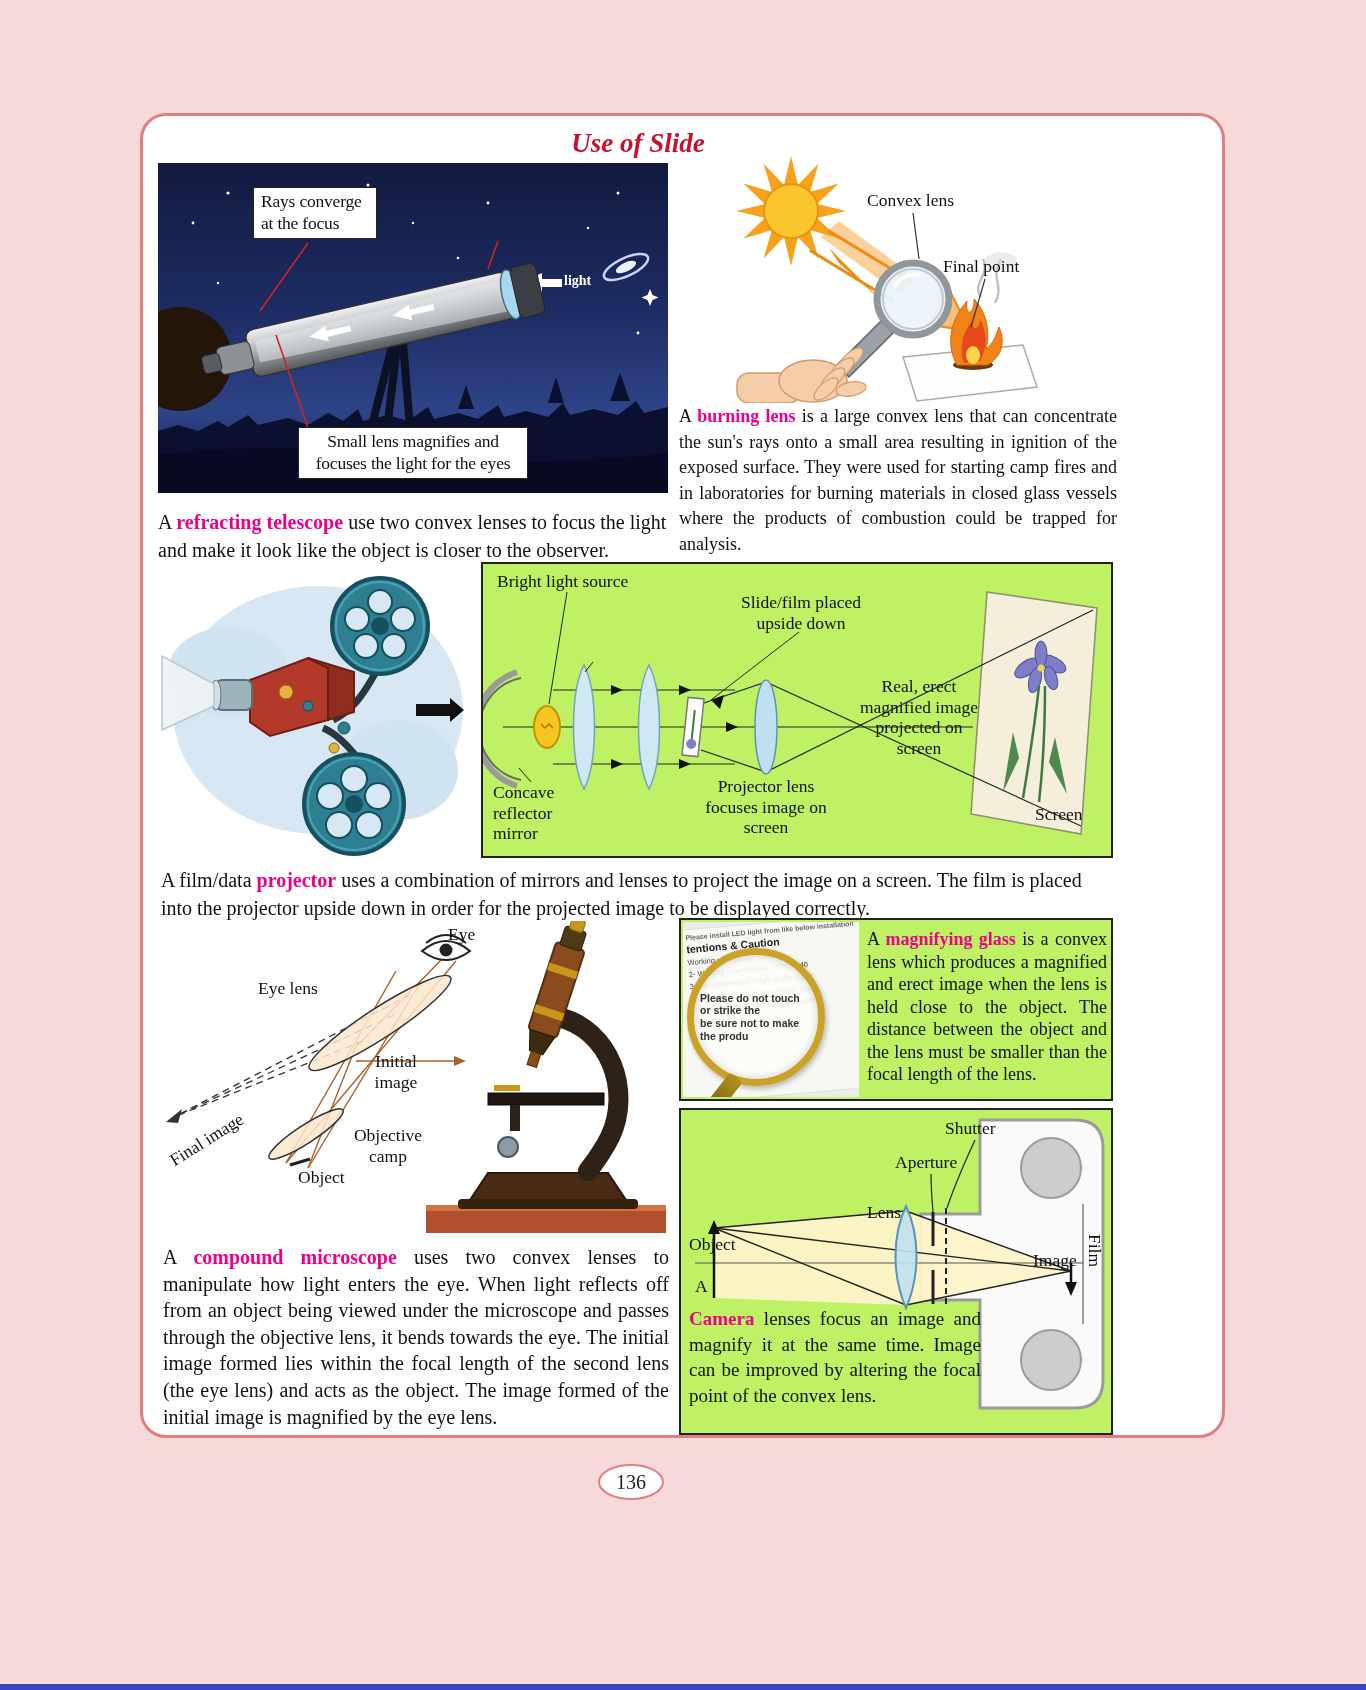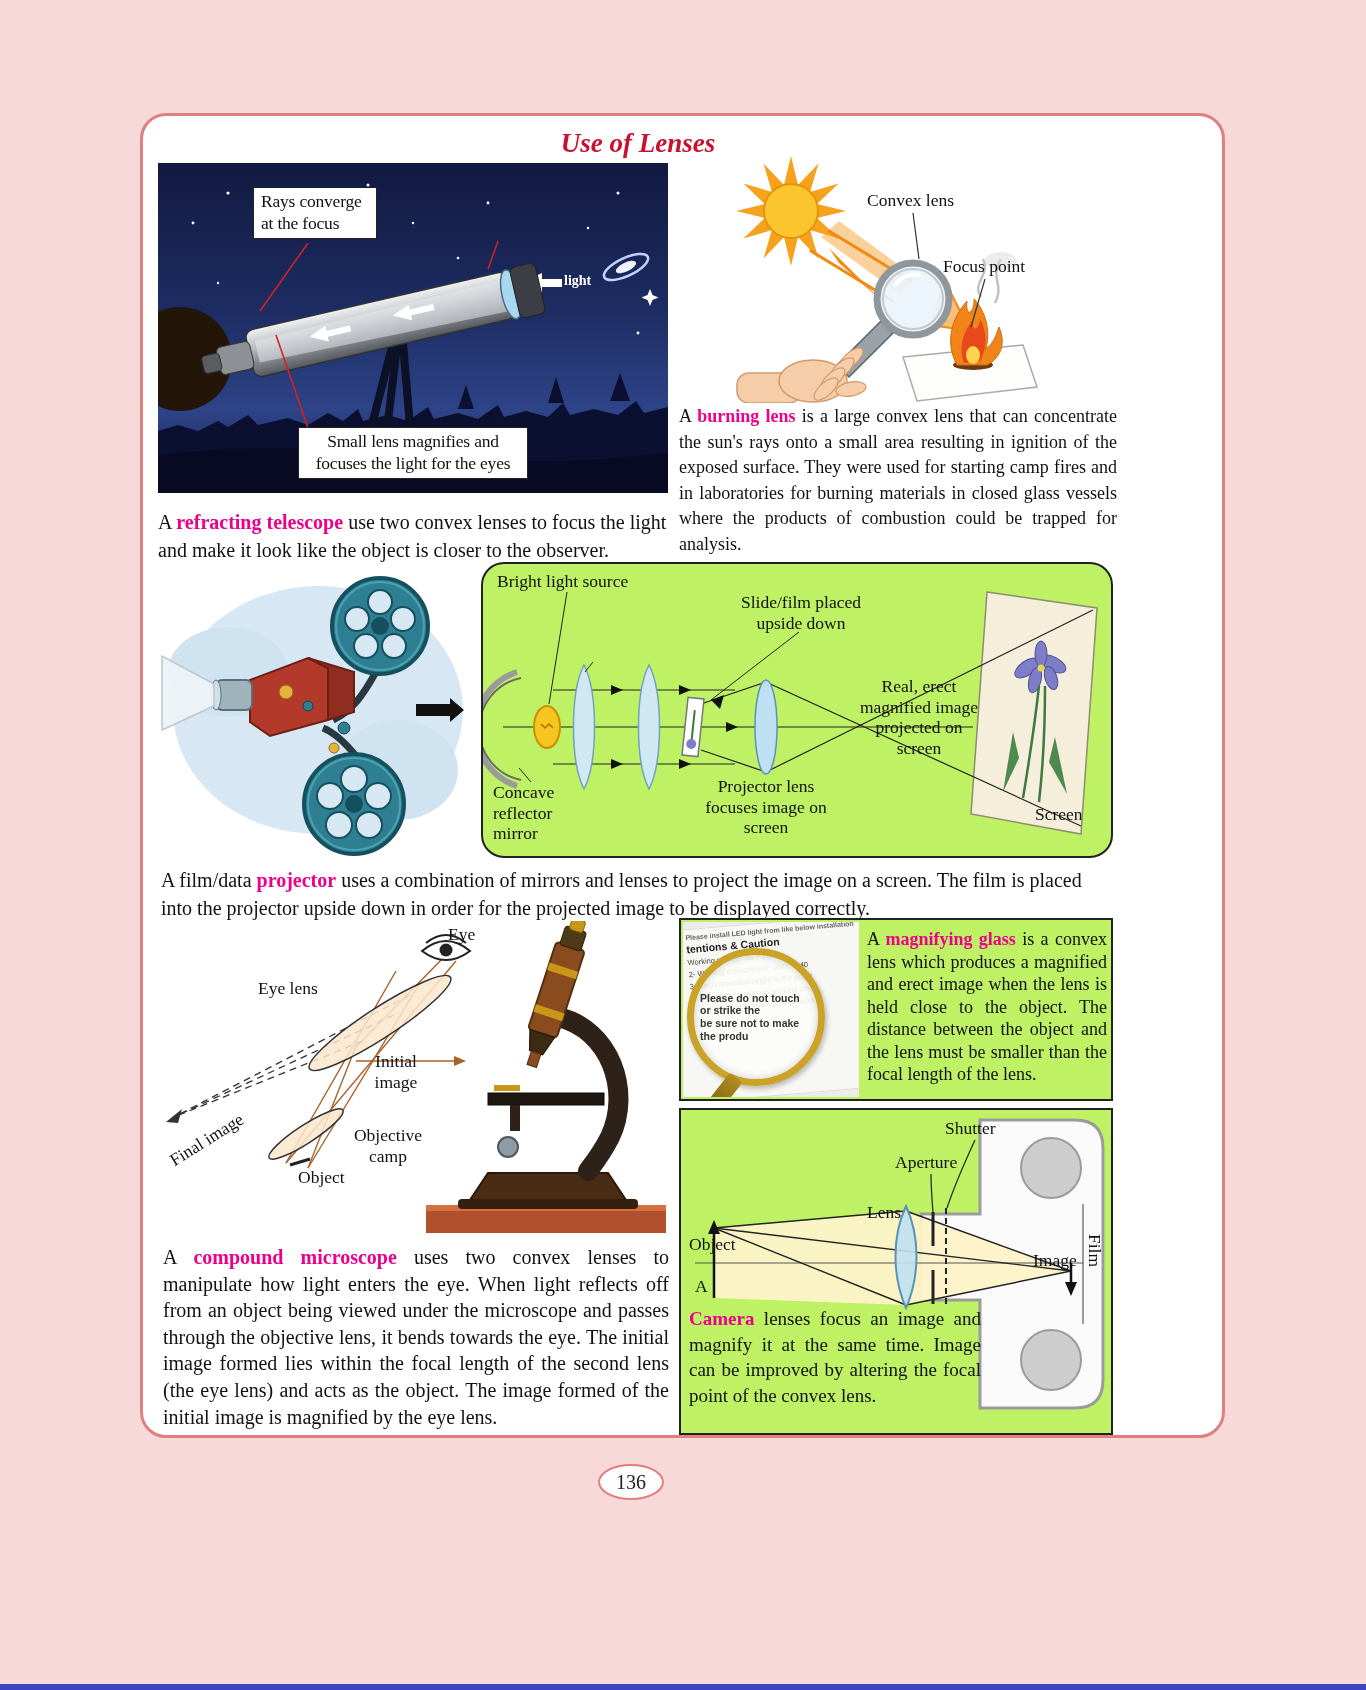--- a/index.html
+++ b/index.html
@@ -2,21 +2,21 @@
 <html><head>
 <meta charset="utf-8">
 <style>
   * { margin:0; padding:0; box-sizing:border-box; }
   body { font-family:"Liberation Serif", serif; background:#f7d9da; }
   .page { position:relative; width:1366px; height:1690px; background:#f7d9da; overflow:hidden; }
   .frame { position:absolute; left:140px; top:113px; width:1085px; height:1325px; background:#fff;
            border:3px solid #e0807e; border-radius:26px; }
   .title { position:absolute; left:0; top:12px; width:990px; text-align:center;
            font-size:27px; font-weight:bold; font-style:italic; color:#c9112f; }
-  .fig { position:absolute;border-radius:23px; }
+  .fig { position:absolute; }
   .fig svg { position:absolute; left:0; top:0; }
   .lblbox { position:absolute; background:#fff; border:1.5px solid #222; padding:3px 7px;
             font-size:17.5px; line-height:1.25; color:#111; letter-spacing:-0.2px; }
   .dlabel { position:absolute; font-size:17.5px; line-height:1.18; color:#111; }
   .center { text-align:center; }
   .cap { position:absolute; font-size:20px; line-height:1.38; color:#111; }
   .kw { color:#ec008c; font-weight:bold; }
   .just { text-align:justify; }
   .framed { position:absolute; border:2px solid #222; background:#bef264; }
   .white { color:#fff; font-weight:bold; }
@@ -42,21 +42,21 @@
              border:2px solid #e0807e; border-radius:50%; display:flex; align-items:center;
              justify-content:center; font-size:20px; color:#222; }
   .bottomline { position:absolute; left:0; bottom:0; width:100%; height:6px; background:#3c46c0; }
 </style>
 </head>
 <body>
 
 <div class="page">
   <div class="frame">
 
-    <div class="title">Use of Lenses</div>
+    <div class="title">Use of Slide</div>
 
     <div class="fig" style="left:15px; top:47px; width:510px; height:330px;">
       <svg width="510" height="330" viewBox="0 0 510 330">
         <defs>
           <linearGradient id="sky1" x1="0" y1="0" x2="0" y2="1">
             <stop offset="0" stop-color="#121a40"></stop>
               <stop offset="0.45" stop-color="#1d2c63"></stop>
             <stop offset="0.75" stop-color="#2e4488"></stop>
               <stop offset="1" stop-color="#17214f"></stop>
           </linearGradient>
@@ -171,21 +171,21 @@
           <circle cx="234" cy="146" r="36" fill="#eaf4fb" fill-opacity="0.92" stroke="#8f969c" stroke-width="7"></circle>
           <circle cx="234" cy="146" r="30" fill="none" stroke="#c3c9cf" stroke-width="2"></circle>
           <path d="M216,132 A24,24 0 0 1 240,122" stroke="#ffffff" stroke-width="4" fill="none" stroke-linecap="round"></path>
         </g>
         <g stroke="#333" stroke-width="1.2">
           <line x1="234" y1="60" x2="240" y2="106"></line>
             <line x1="306" y1="126" x2="292" y2="174"></line>
         </g>
       </svg>
       <div class="dlabel" style="left:188px; top:37px;">Convex lens</div>
-      <div class="dlabel" style="left:264px; top:103px;">Focus point</div>
+      <div class="dlabel" style="left:264px; top:103px;">Final point</div>
     </div>
 
     <div class="cap just" style="left:536px; top:288px; width:438px; font-size:18px; line-height:1.42;">
       <span>A </span><span class="kw">burning lens</span><span> is a large convex lens that can concentrate the sun's rays onto a small area resulting in ignition of the exposed surface. They were used for starting camp fires and in laboratories for burning materials in closed glass vessels where the products of combustion could be trapped for analysis.</span>
     </div>
 
     <div class="fig" style="left:15px; top:446px; width:307px; height:296px;">
       <svg width="307" height="296" viewBox="0 0 307 296">
         <ellipse cx="160" cy="148" rx="145" ry="124" fill="#d7e8f4"></ellipse>
         <ellipse cx="70" cy="110" rx="60" ry="45" fill="#cfe3f1"></ellipse>

